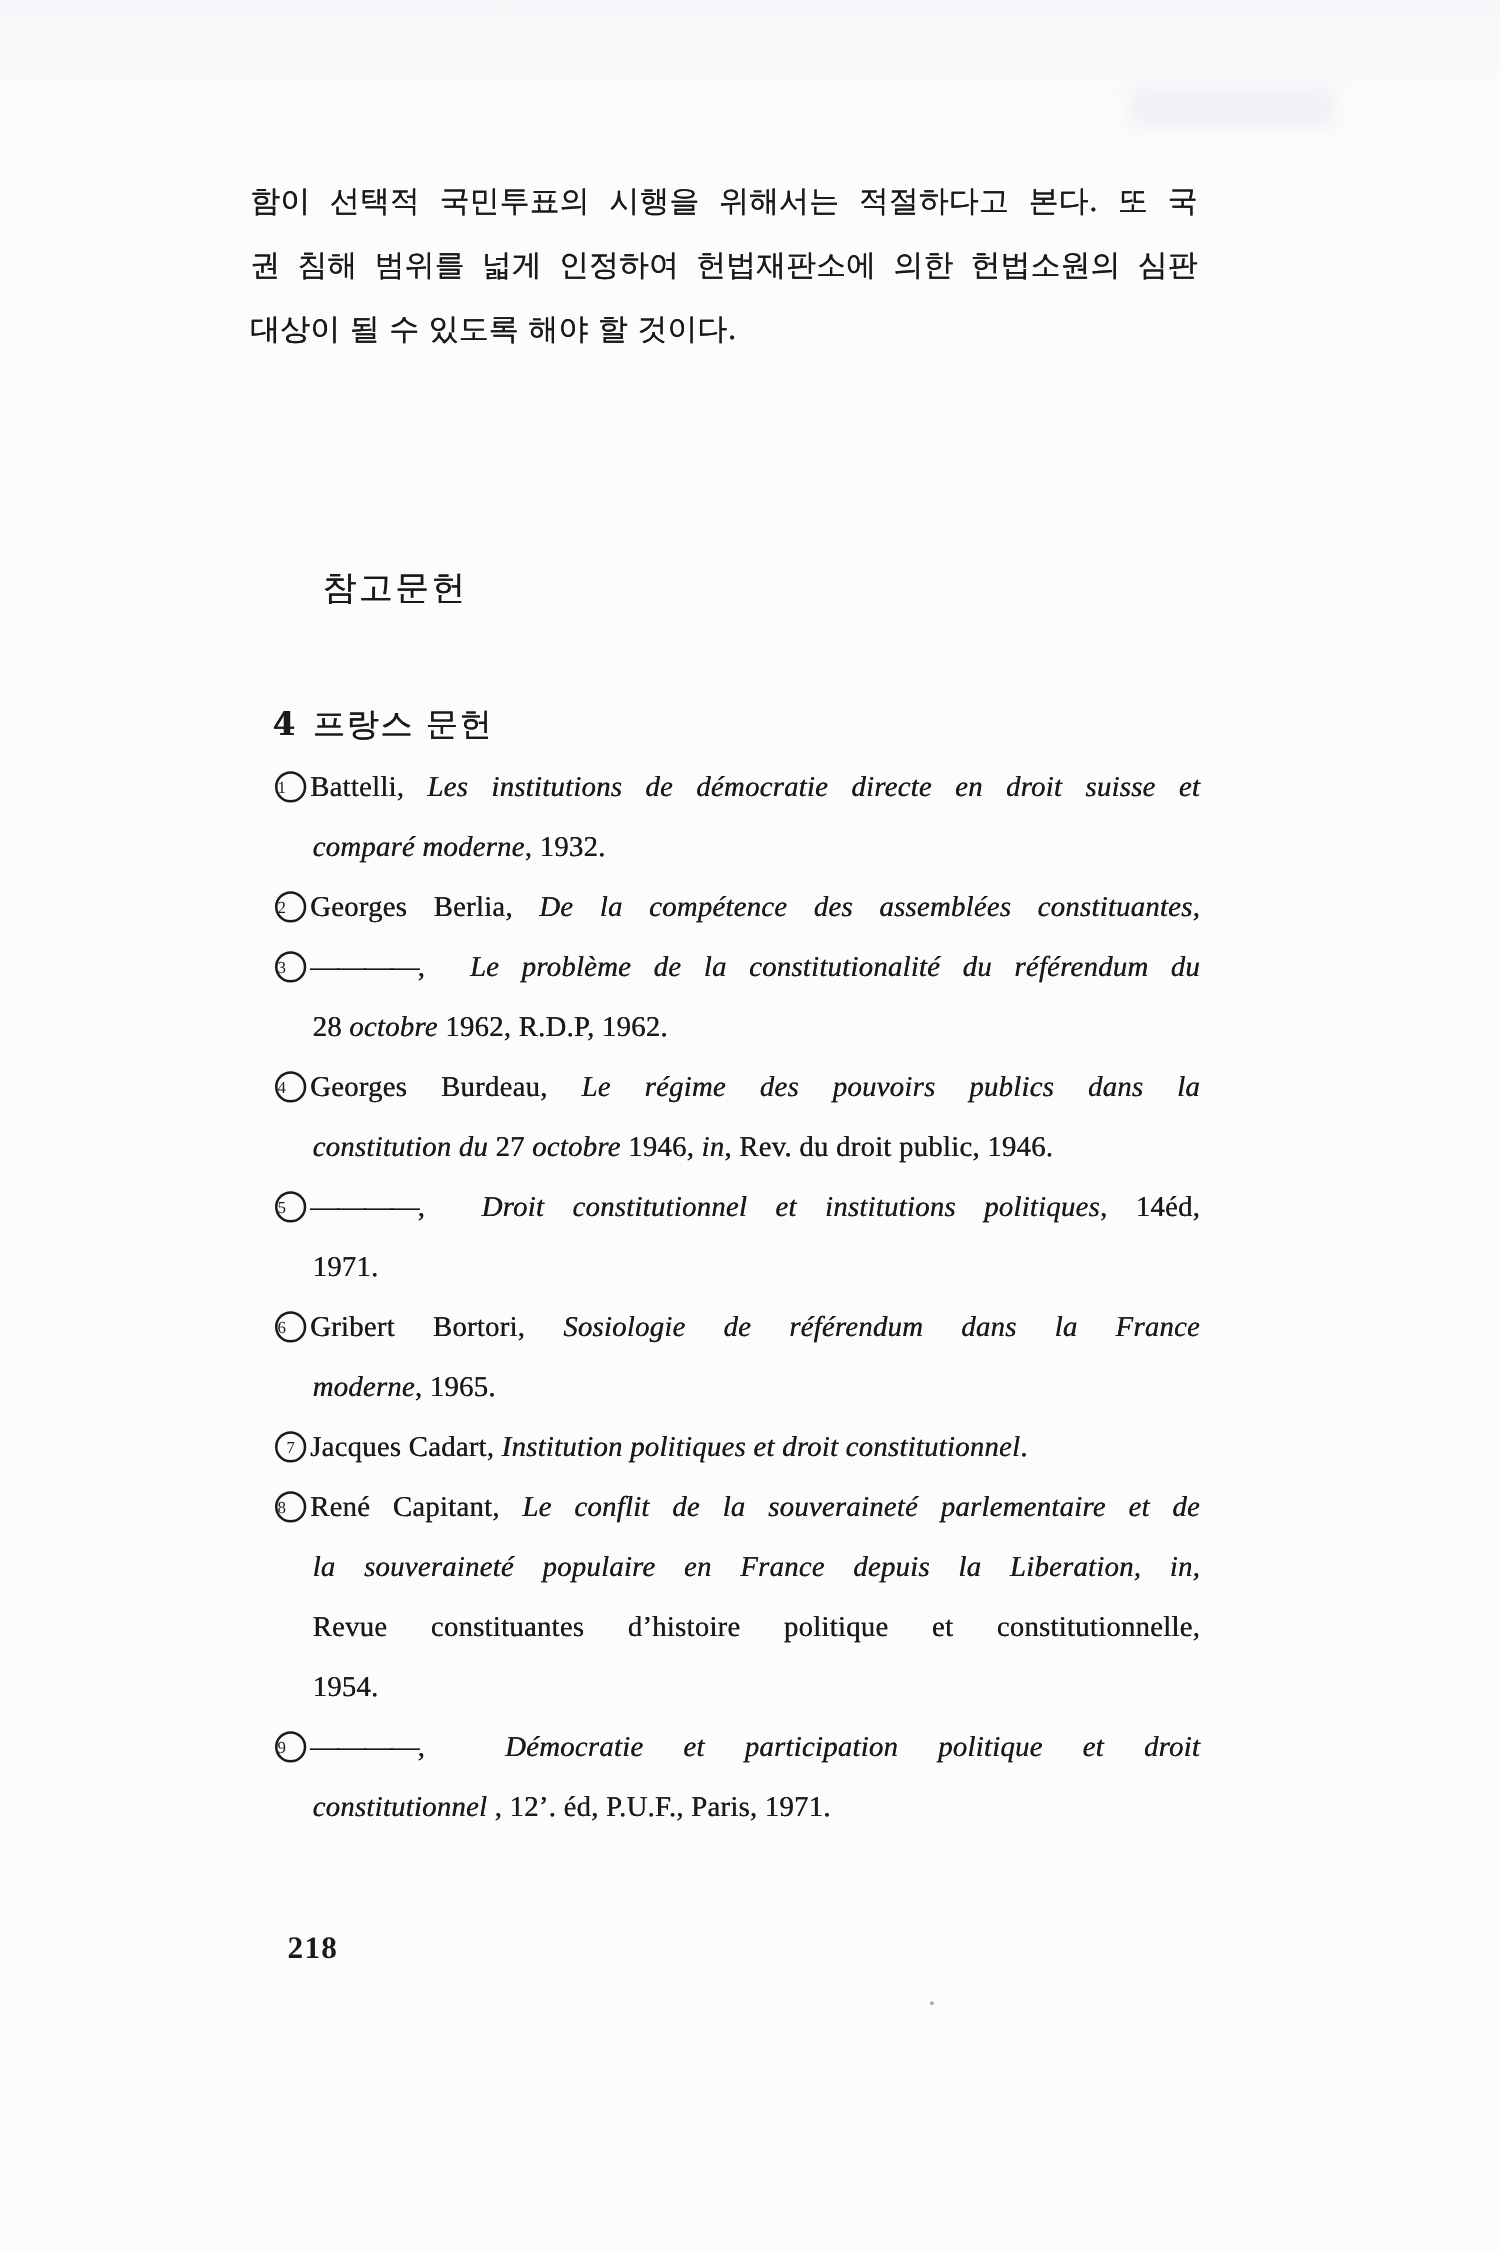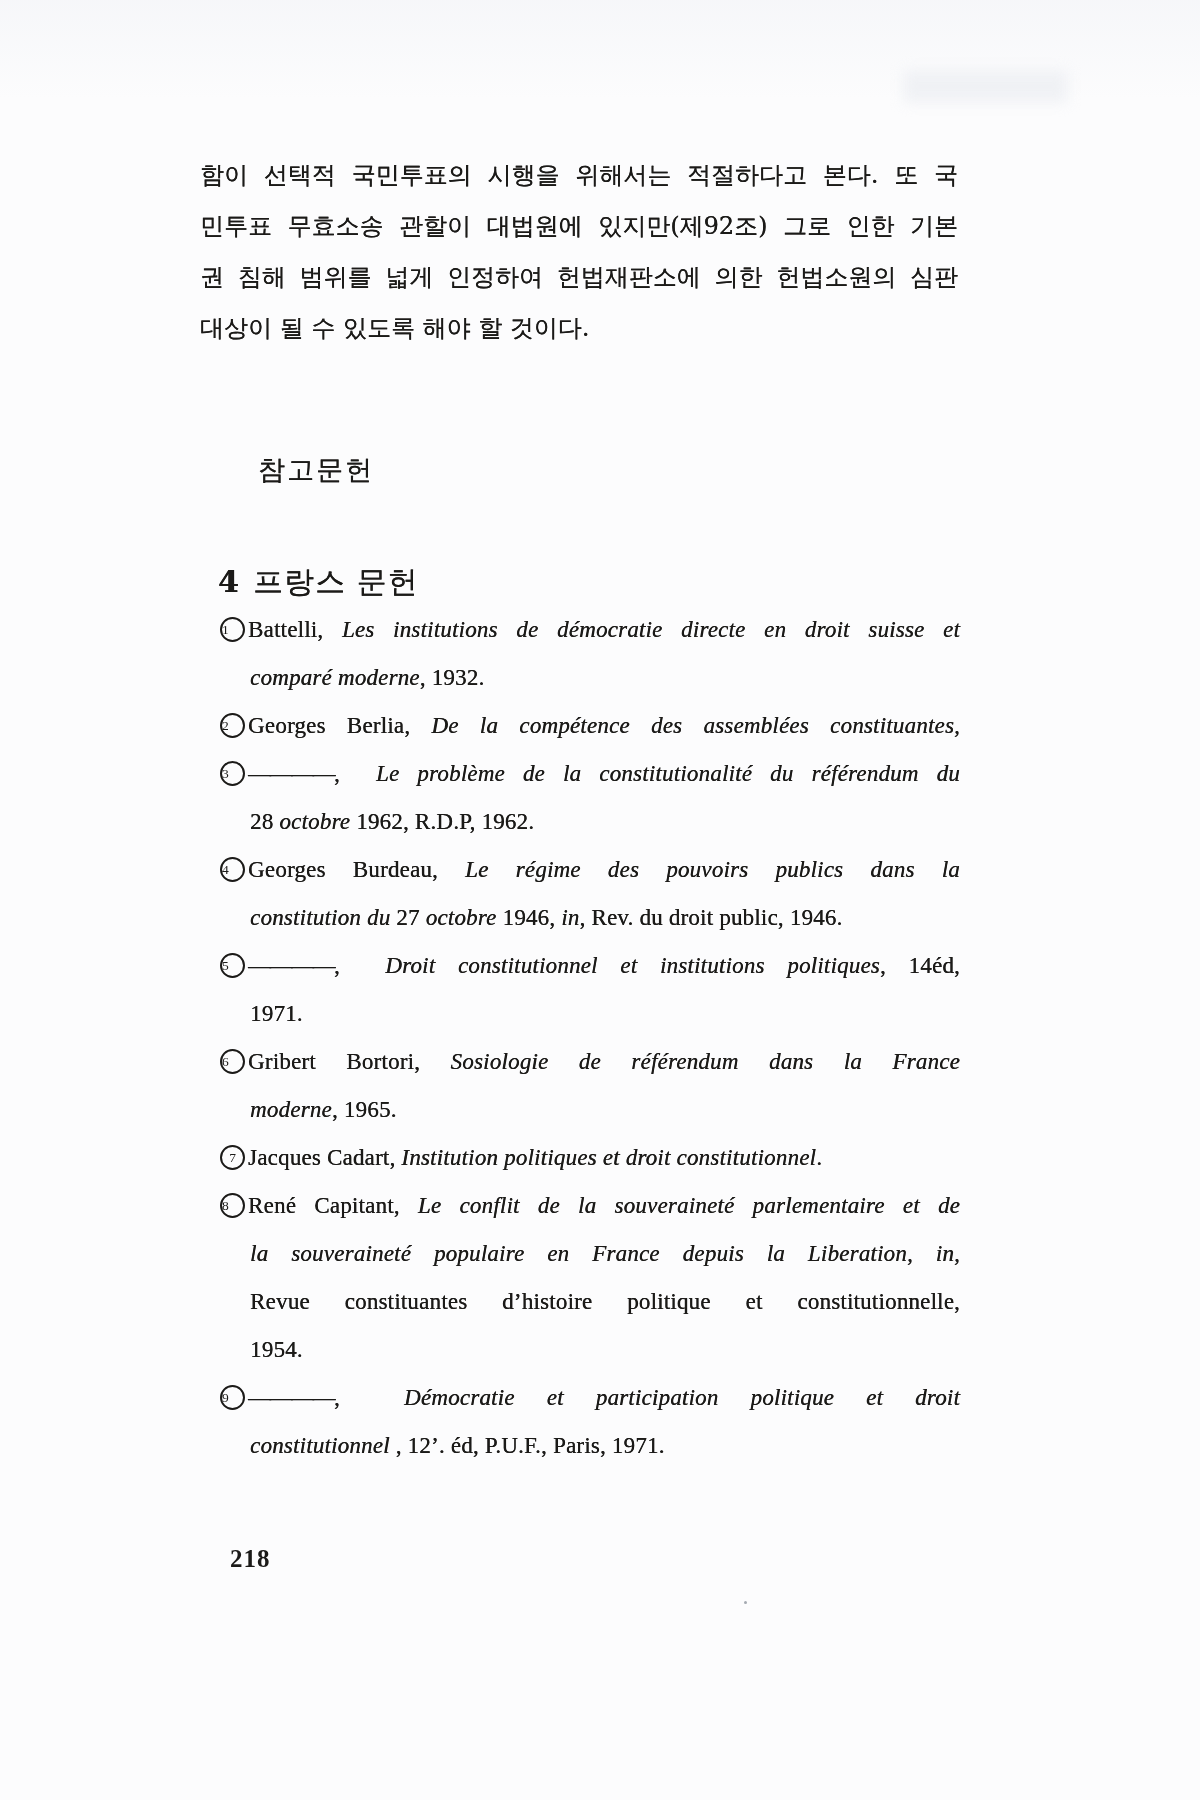--- a/index.html
+++ b/index.html
@@ -15,36 +15,36 @@
   }
   .scan-gray-rect{
     position:absolute;left:903px;top:70px;width:165px;height:33px;
     background:#edeff3;filter:blur(7px);opacity:.8;pointer-events:none;
   }
   .scan-speck{
     position:absolute;left:744px;top:1601px;width:3px;height:3px;
     border-radius:50%;background:#9aa0a8;opacity:.9;
   }
   .para{
-    position:absolute;left:200px;top:150px;width:758px;
+    position:absolute;left:200px;top:136px;width:758px;
     font-size:24px;line-height:51px;
     font-family:"DejaVu Serif","Liberation Serif",serif;
     text-shadow:0.3px 0 0 currentColor;
   }
   .para-line{text-align:justify;}
   .jfull{text-align-last:justify;}
   .ref-heading{
     position:absolute;left:258px;top:452px;margin:0;
     font-size:27px;font-weight:400;letter-spacing:2px;
     font-family:"DejaVu Serif","Liberation Serif",serif;
     text-shadow:0.3px 0 0 currentColor;
   }
   .ref-sub{
     position:absolute;left:218px;top:562px;margin:0;
-    font-size:30px;font-weight:400;
+    font-size:26px;font-weight:400;
     font-family:"DejaVu Serif","Liberation Serif",serif;
     text-shadow:0.3px 0 0 currentColor;
   }
   .ref-sub .sub-number{font-weight:700;}
   .ref-sub .sub-label{margin-left:14px;letter-spacing:1px;}
   .bib{
     position:absolute;left:220px;top:606px;width:740px;
     font-size:23px;letter-spacing:.2px;
     text-shadow:0.3px 0 0 currentColor;
   }
@@ -67,21 +67,20 @@
 </style>
 </head>
 <body>
 
 <div class="page">
   <div class="scan-top-band"></div>
   <div class="scan-gray-rect"></div>
 
   <section class="para" id="paragraph">
       <div class="para-line jfull">함이 선택적 국민투표의 시행을 위해서는 적절하다고 본다. 또 국</div>
-      <div class="para-line jfull">민투표 무효소송 관할이 대법원에 있지만(제92조) 그로 인한 기본</div>
       <div class="para-line jfull">권 침해 범위를 넓게 인정하여 헌법재판소에 의한 헌법소원의 심판</div>
       <div class="para-line">대상이 될 수 있도록 해야 할 것이다.</div>
     </section>
 
   <h2 class="ref-heading">참고문헌</h2>
 
   <h3 class="ref-sub">
     <span class="sub-number">4</span><span class="sub-label">프랑스 문헌</span>
   </h3>
 

